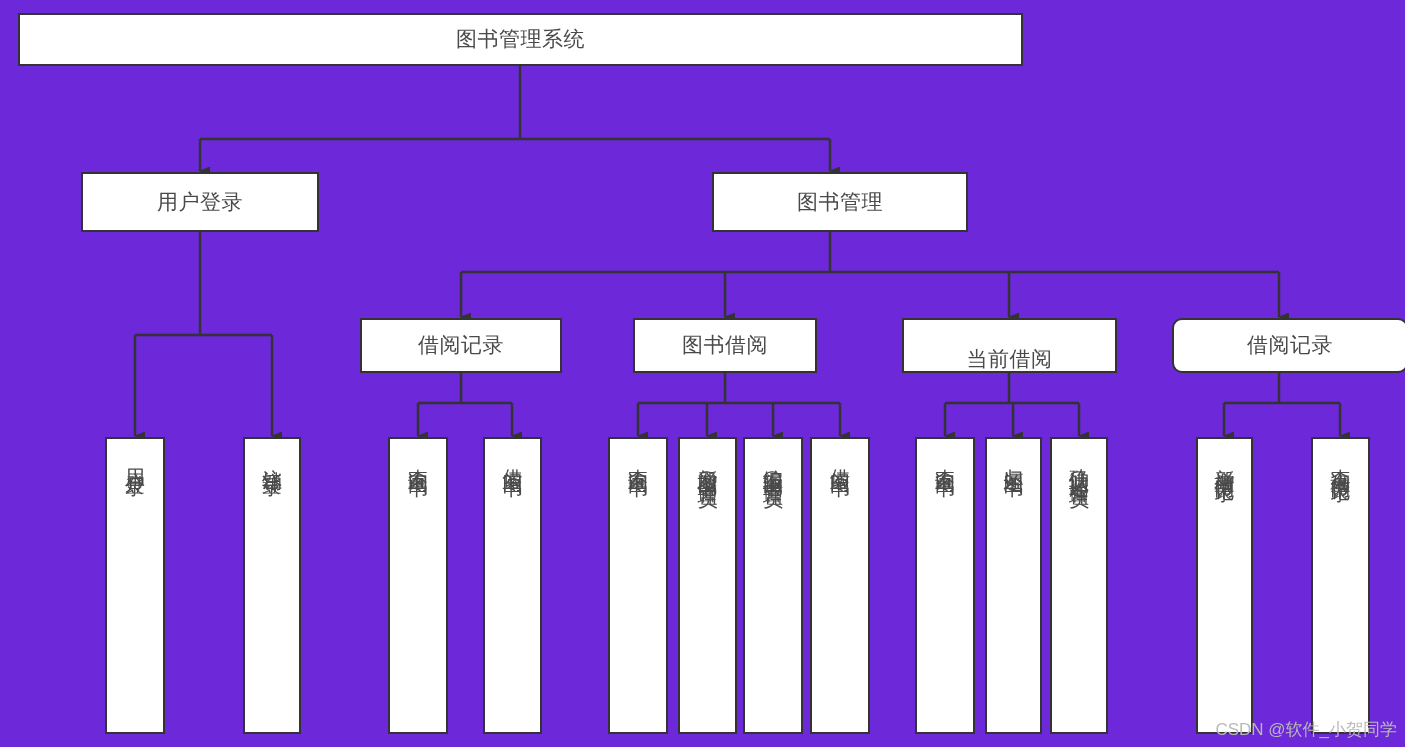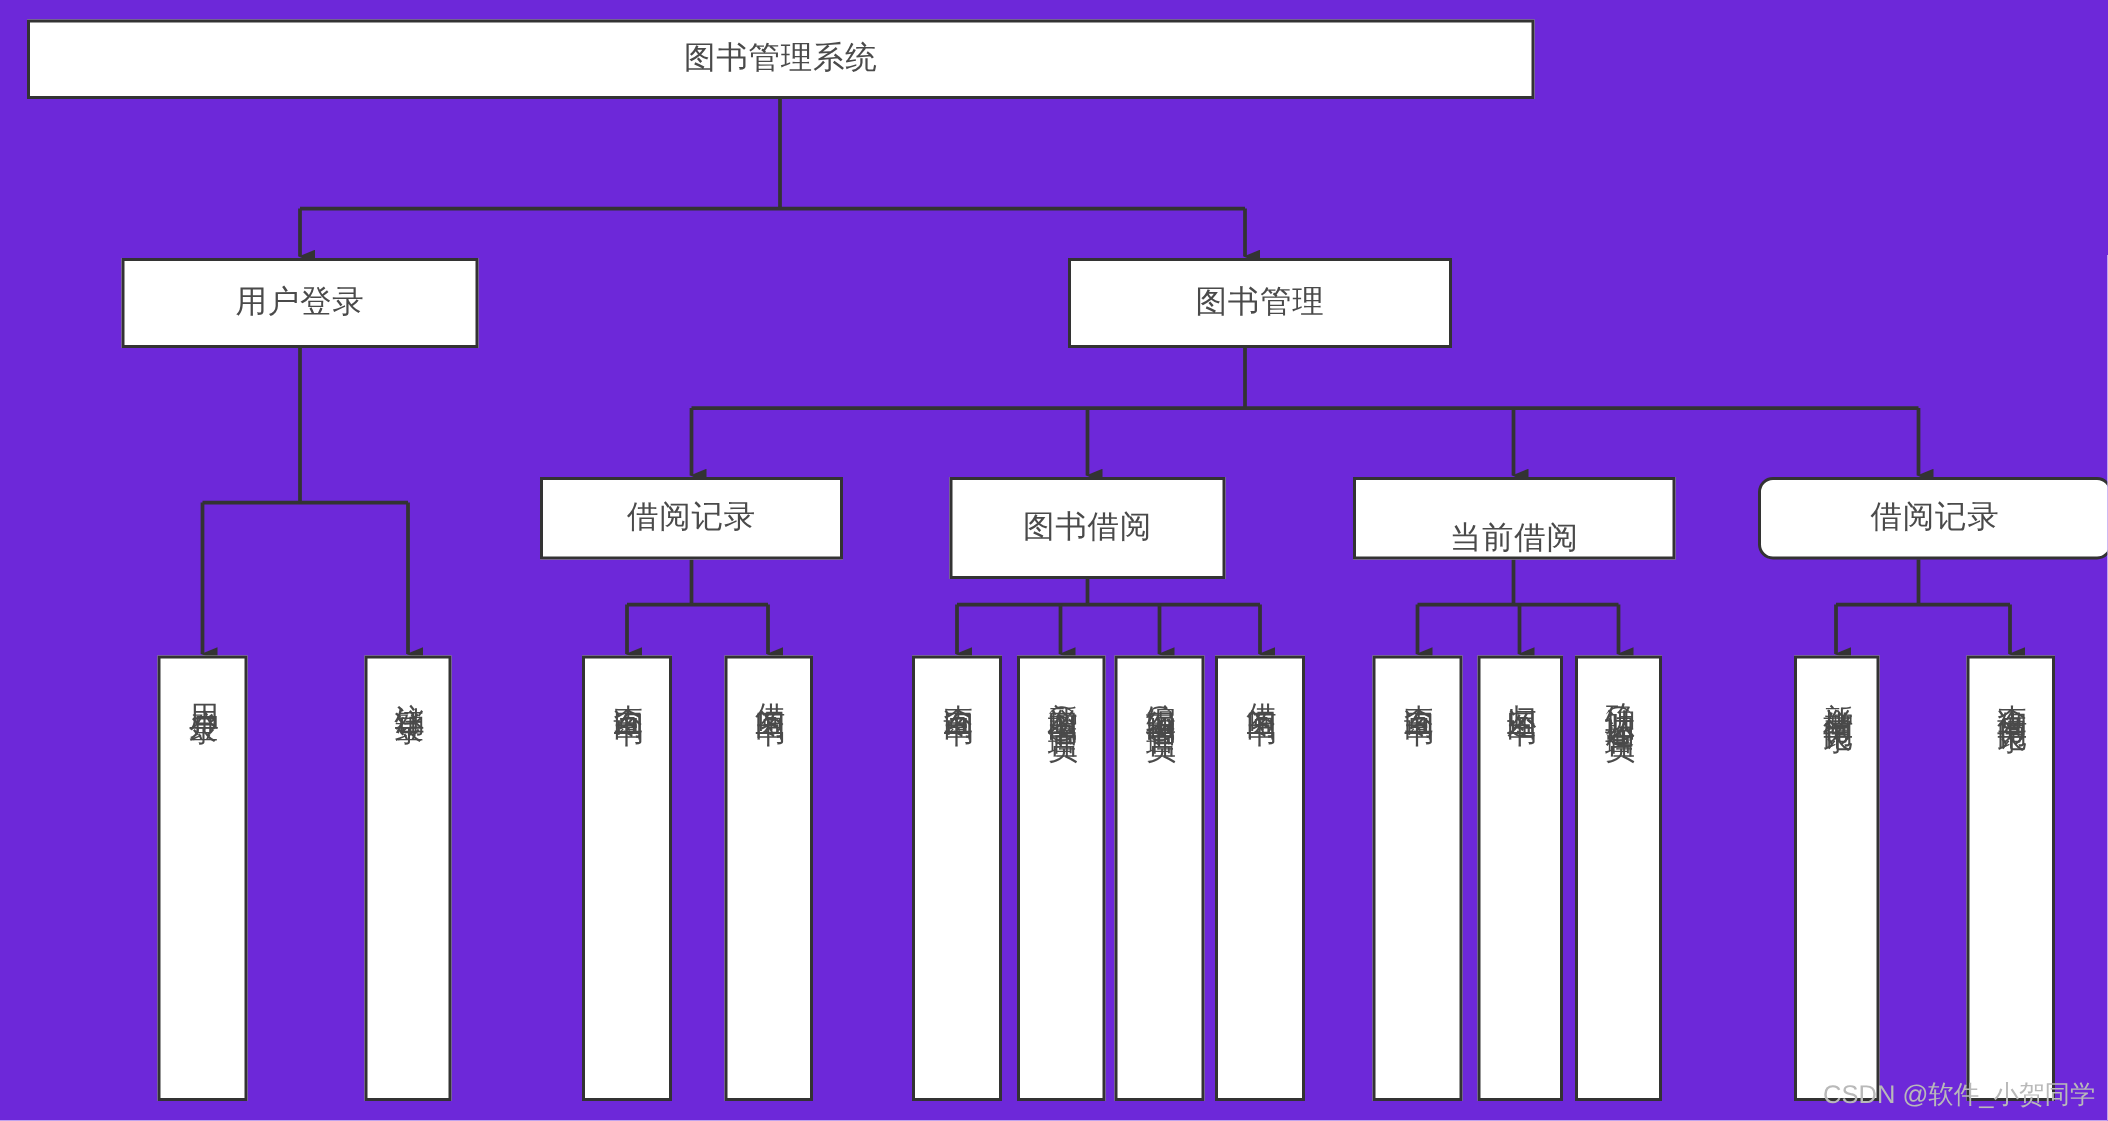--- a/index.html
+++ b/index.html
@@ -114,21 +114,21 @@
       </div>
       <div class="node-box" style="left: 81px; top: 172px; width: 238px; height: 60px;">
         <span class="node-label">用户登录</span>
       </div>
       <div class="node-box" style="left: 712px; top: 172px; width: 256px; height: 60px;">
         <span class="node-label">图书管理</span>
       </div>
       <div class="node-box" style="left: 360px; top: 318px; width: 202px; height: 55px;">
         <span class="node-label">借阅记录</span>
       </div>
-      <div class="node-box" style="left: 633px; top: 318px; width: 184px; height: 68px;">
+      <div class="node-box" style="left: 633px; top: 318px; width: 184px; height: 55px;">
         <span class="node-label">图书借阅</span>
       </div>
       <div class="node-box" style="left: 902px; top: 318px; width: 215px; height: 55px; align-items: flex-end;">
         <span class="node-label">当前借阅</span>
       </div>
       <div class="node-box" style="left: 1172px; top: 318px; width: 236px; height: 55px; border-radius: 10px;">
         <span class="node-label">借阅记录</span>
       </div>
       <div class="node-box vertical" style="left: 105px; top: 437px; width: 60px; height: 297px;">
         <span class="node-label">用户登录</span>

